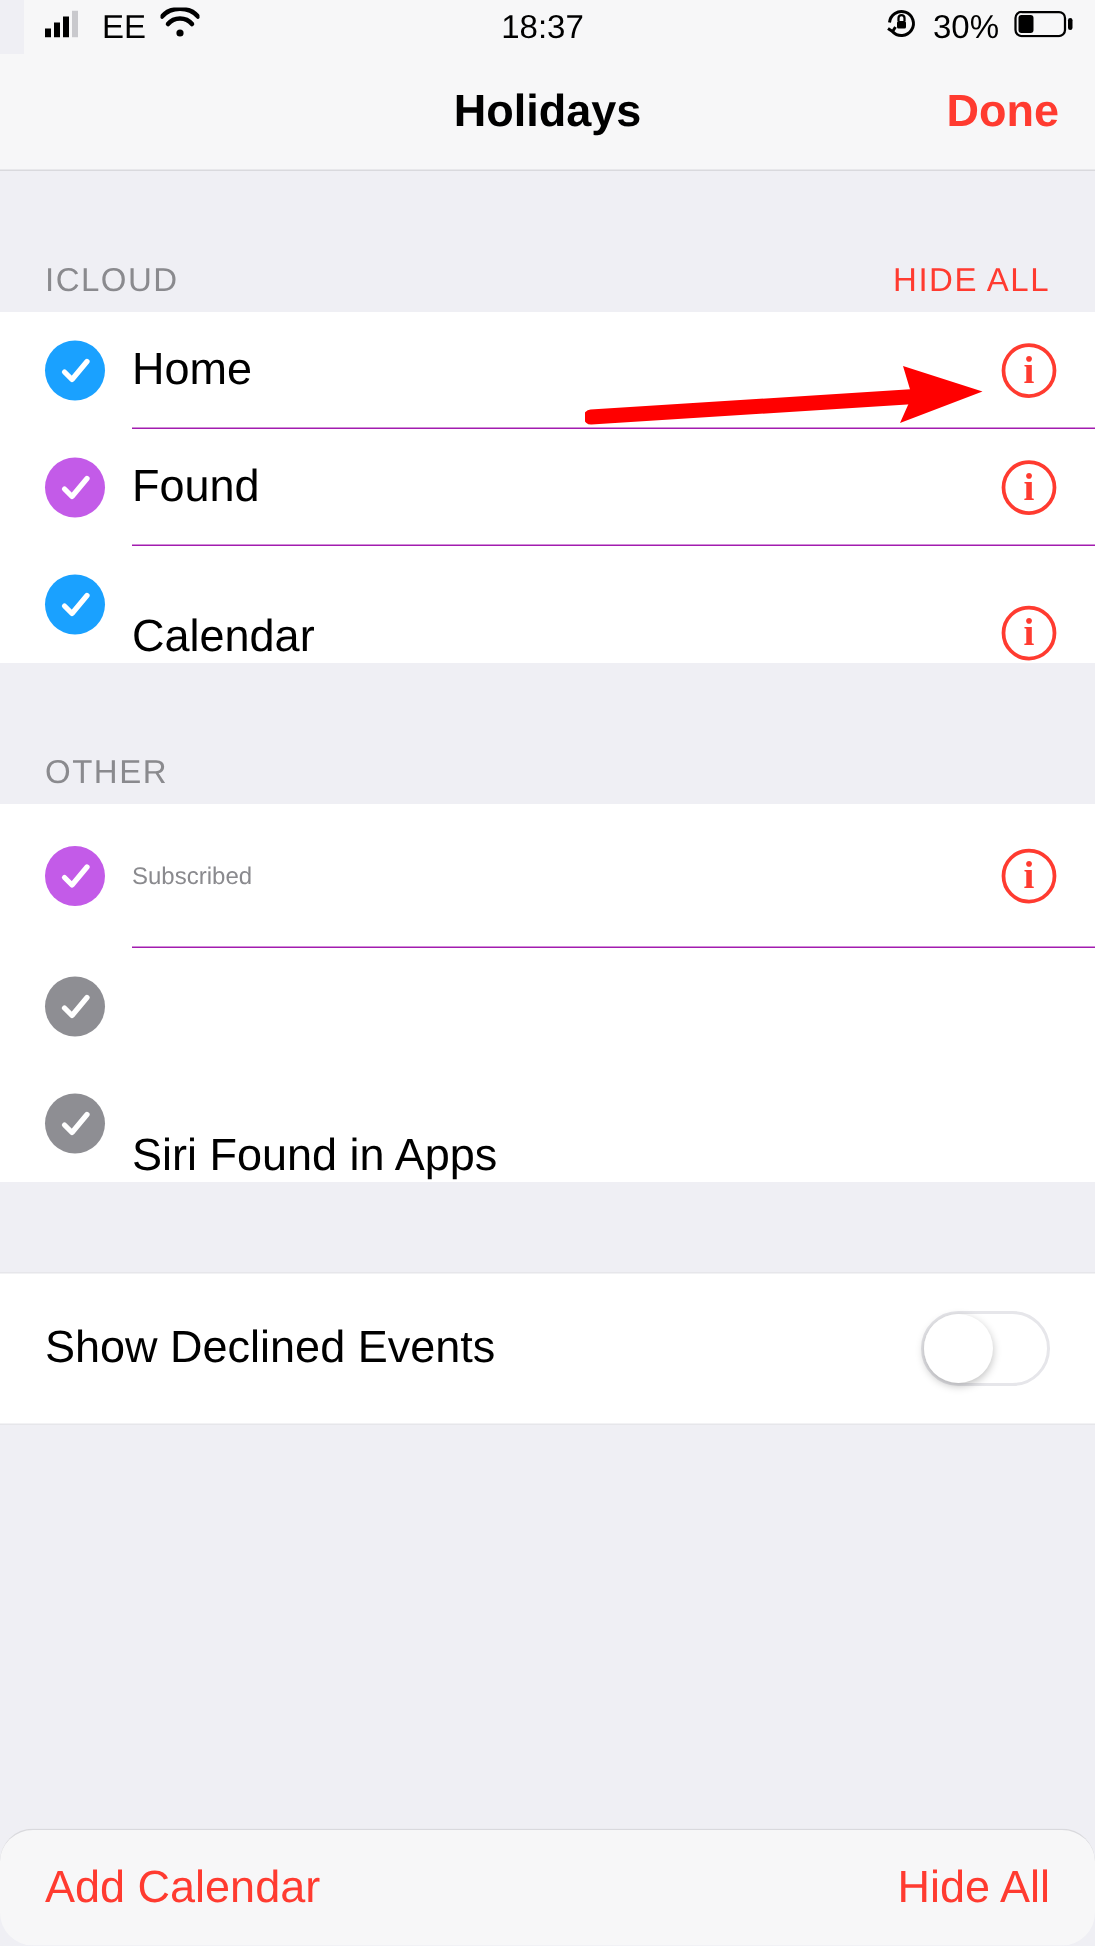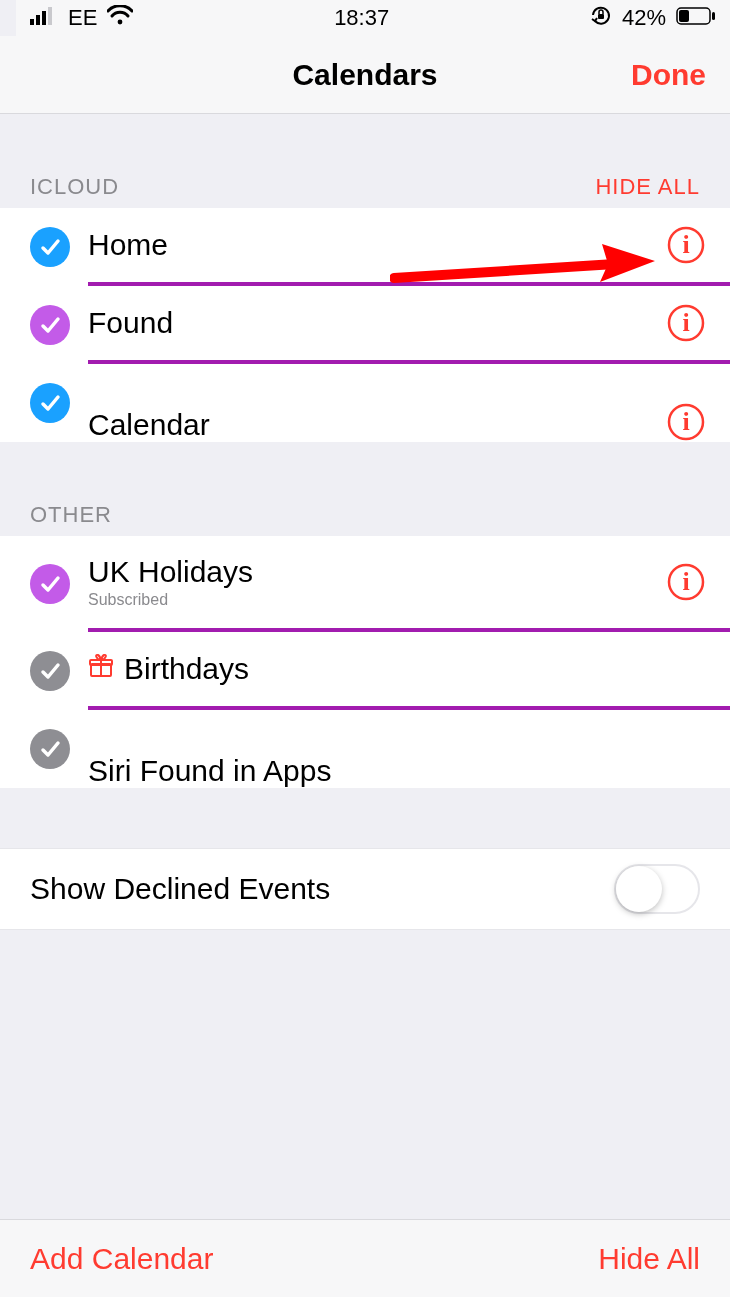--- a/index.html
+++ b/index.html
@@ -74,21 +74,21 @@
     align-items: center;
     height: 78px;
     padding-left: 30px;
   }
   .row-inner {
     flex: 1;
     height: 100%;
     display: flex;
     align-items: center;
     padding-right: 24px;
-    border-bottom: 4px solid #a21caf;
+    border-bottom: 1px solid #a21caf;
     margin-left: 18px;
   }
   .row:last-child .row-inner { border-bottom: none; align-items: flex-end; }
   .row-text {
     flex: 1;
     display: flex;
     flex-direction: column;
     justify-content: center;
   }
   .row-label {
@@ -126,21 +126,21 @@
     font-family: Georgia, 'Times New Roman', serif;
     font-size: 26px;
     font-weight: 600;
   }
 
   .gift-icon svg { stroke: #ff3b30; stroke-width: 2; fill: none; }
 
   
   .declined-group { margin-top: 60px; background: #fff; border-top:1px solid #e6e6ea; border-bottom:1px solid #e6e6ea; }
   .declined-row {
-    height: 80px;
+    height: 100px;
     display: flex;
     align-items: center;
     justify-content: space-between;
     padding: 0 30px;
     font-size: 30px;
   }
   .toggle {
     width: 86px; height: 50px;
     border-radius: 25px;
     background: #fff;
@@ -162,20 +162,21 @@
     bottom: 0; left: 0; right: 0;
     height: 78px;
     border-top: 1px solid #d9d9dd;
     background: #f7f7f8;
     display: flex;
     align-items: center;
     justify-content: space-between;
     padding: 0 30px;
     color: #ff3b30;
     font-size: 30px;
+    border-radius: 22px;
   }
 
   
   .red-arrow {
     position: absolute;
     top: 240px;
     left: 390px;
     width: 270px;
     height: 60px;
     pointer-events: none;
@@ -206,33 +207,33 @@
   <div class="status-center">18:37</div>
   <div class="status-right">
     <span>
       <svg width="22" height="22" viewBox="0 0 22 22">
         <path d="M3 11 A8 8 0 1 1 5 17" stroke="#000" stroke-width="2" fill="none"></path>
         <polyline points="2,15 5,17 7,14" stroke="#000" stroke-width="2" fill="none"></polyline>
         <rect x="8" y="10" width="6" height="5" rx="1" fill="#000"></rect>
         <path d="M9 10 V8 a2 2 0 0 1 4 0 V10" stroke="#000" stroke-width="1.5" fill="none"></path>
       </svg>
     </span>
-    <span>42%</span>
+    <span>30%</span>
     <span>
       <svg width="40" height="18" viewBox="0 0 40 18">
         <rect x="1" y="1" width="33" height="16" rx="4" stroke="#000" stroke-width="1.5" fill="none"></rect>
         <rect x="36" y="5" width="3" height="8" rx="1.5" fill="#000"></rect>
         <rect x="3" y="3" width="10" height="12" rx="2" fill="#000"></rect>
       </svg>
     </span>
   </div>
 </div>
 
 <div class="nav-bar">
-  <div class="nav-title">Calendars</div>
+  <div class="nav-title">Holidays</div>
   <div class="nav-done">Done</div>
 </div>
 
 <div class="section-header">
   <span>ICLOUD</span>
   <span class="hide-link">HIDE ALL</span>
 </div>
 
 <div class="table-group">
 
@@ -301,54 +302,37 @@
 <div class="table-group">
 
   <div class="row" style="height:96px">
     <div class="check-circle" style="background:#c35be8">
       <svg viewBox="0 0 24 24">
           <polyline points="5,13 10,18 20,6" stroke="#fff" stroke-width="3.5" fill="none" stroke-linecap="round" stroke-linejoin="round"></polyline>
         </svg>
     </div>
     <div class="row-inner">
       <div class="row-text">
-        <div class="row-label">UK Holidays</div>
         <div class="row-sub">Subscribed</div>
       </div>
       <div class="info-btn">
         <svg viewBox="0 0 40 40">
             <circle cx="20" cy="20" r="17"></circle>
             <text x="20" y="28" text-anchor="middle">i</text>
           </svg>
       </div>
     </div>
   </div>
 
   <div class="row">
     <div class="check-circle" style="background:#8e8e93">
       <svg viewBox="0 0 24 24">
           <polyline points="5,13 10,18 20,6" stroke="#fff" stroke-width="3.5" fill="none" stroke-linecap="round" stroke-linejoin="round"></polyline>
         </svg>
     </div>
-    <div class="row-inner">
-      <div class="row-text">
-        <div class="row-label">
-          <span class="gift-icon">
-            <svg width="26" height="26" viewBox="0 0 26 26">
-              <rect x="3" y="11" width="20" height="12" rx="1"></rect>
-              <rect x="2" y="7" width="22" height="5" rx="1"></rect>
-              <line x1="13" y1="7" x2="13" y2="23"></line>
-              <path d="M13 7 C9 7 6 1 10 2 C12 3 13 7 13 7 Z"></path>
-              <path d="M13 7 C17 7 20 1 16 2 C14 3 13 7 13 7 Z"></path>
-            </svg>
-          </span>
-          <span>Birthdays</span>
-        </div>
-      </div>
-    </div>
   </div>
 
   <div class="row">
     <div class="check-circle" style="background:#8e8e93">
       <svg viewBox="0 0 24 24">
           <polyline points="5,13 10,18 20,6" stroke="#fff" stroke-width="3.5" fill="none" stroke-linecap="round" stroke-linejoin="round"></polyline>
         </svg>
     </div>
     <div class="row-inner">
       <div class="row-text">

